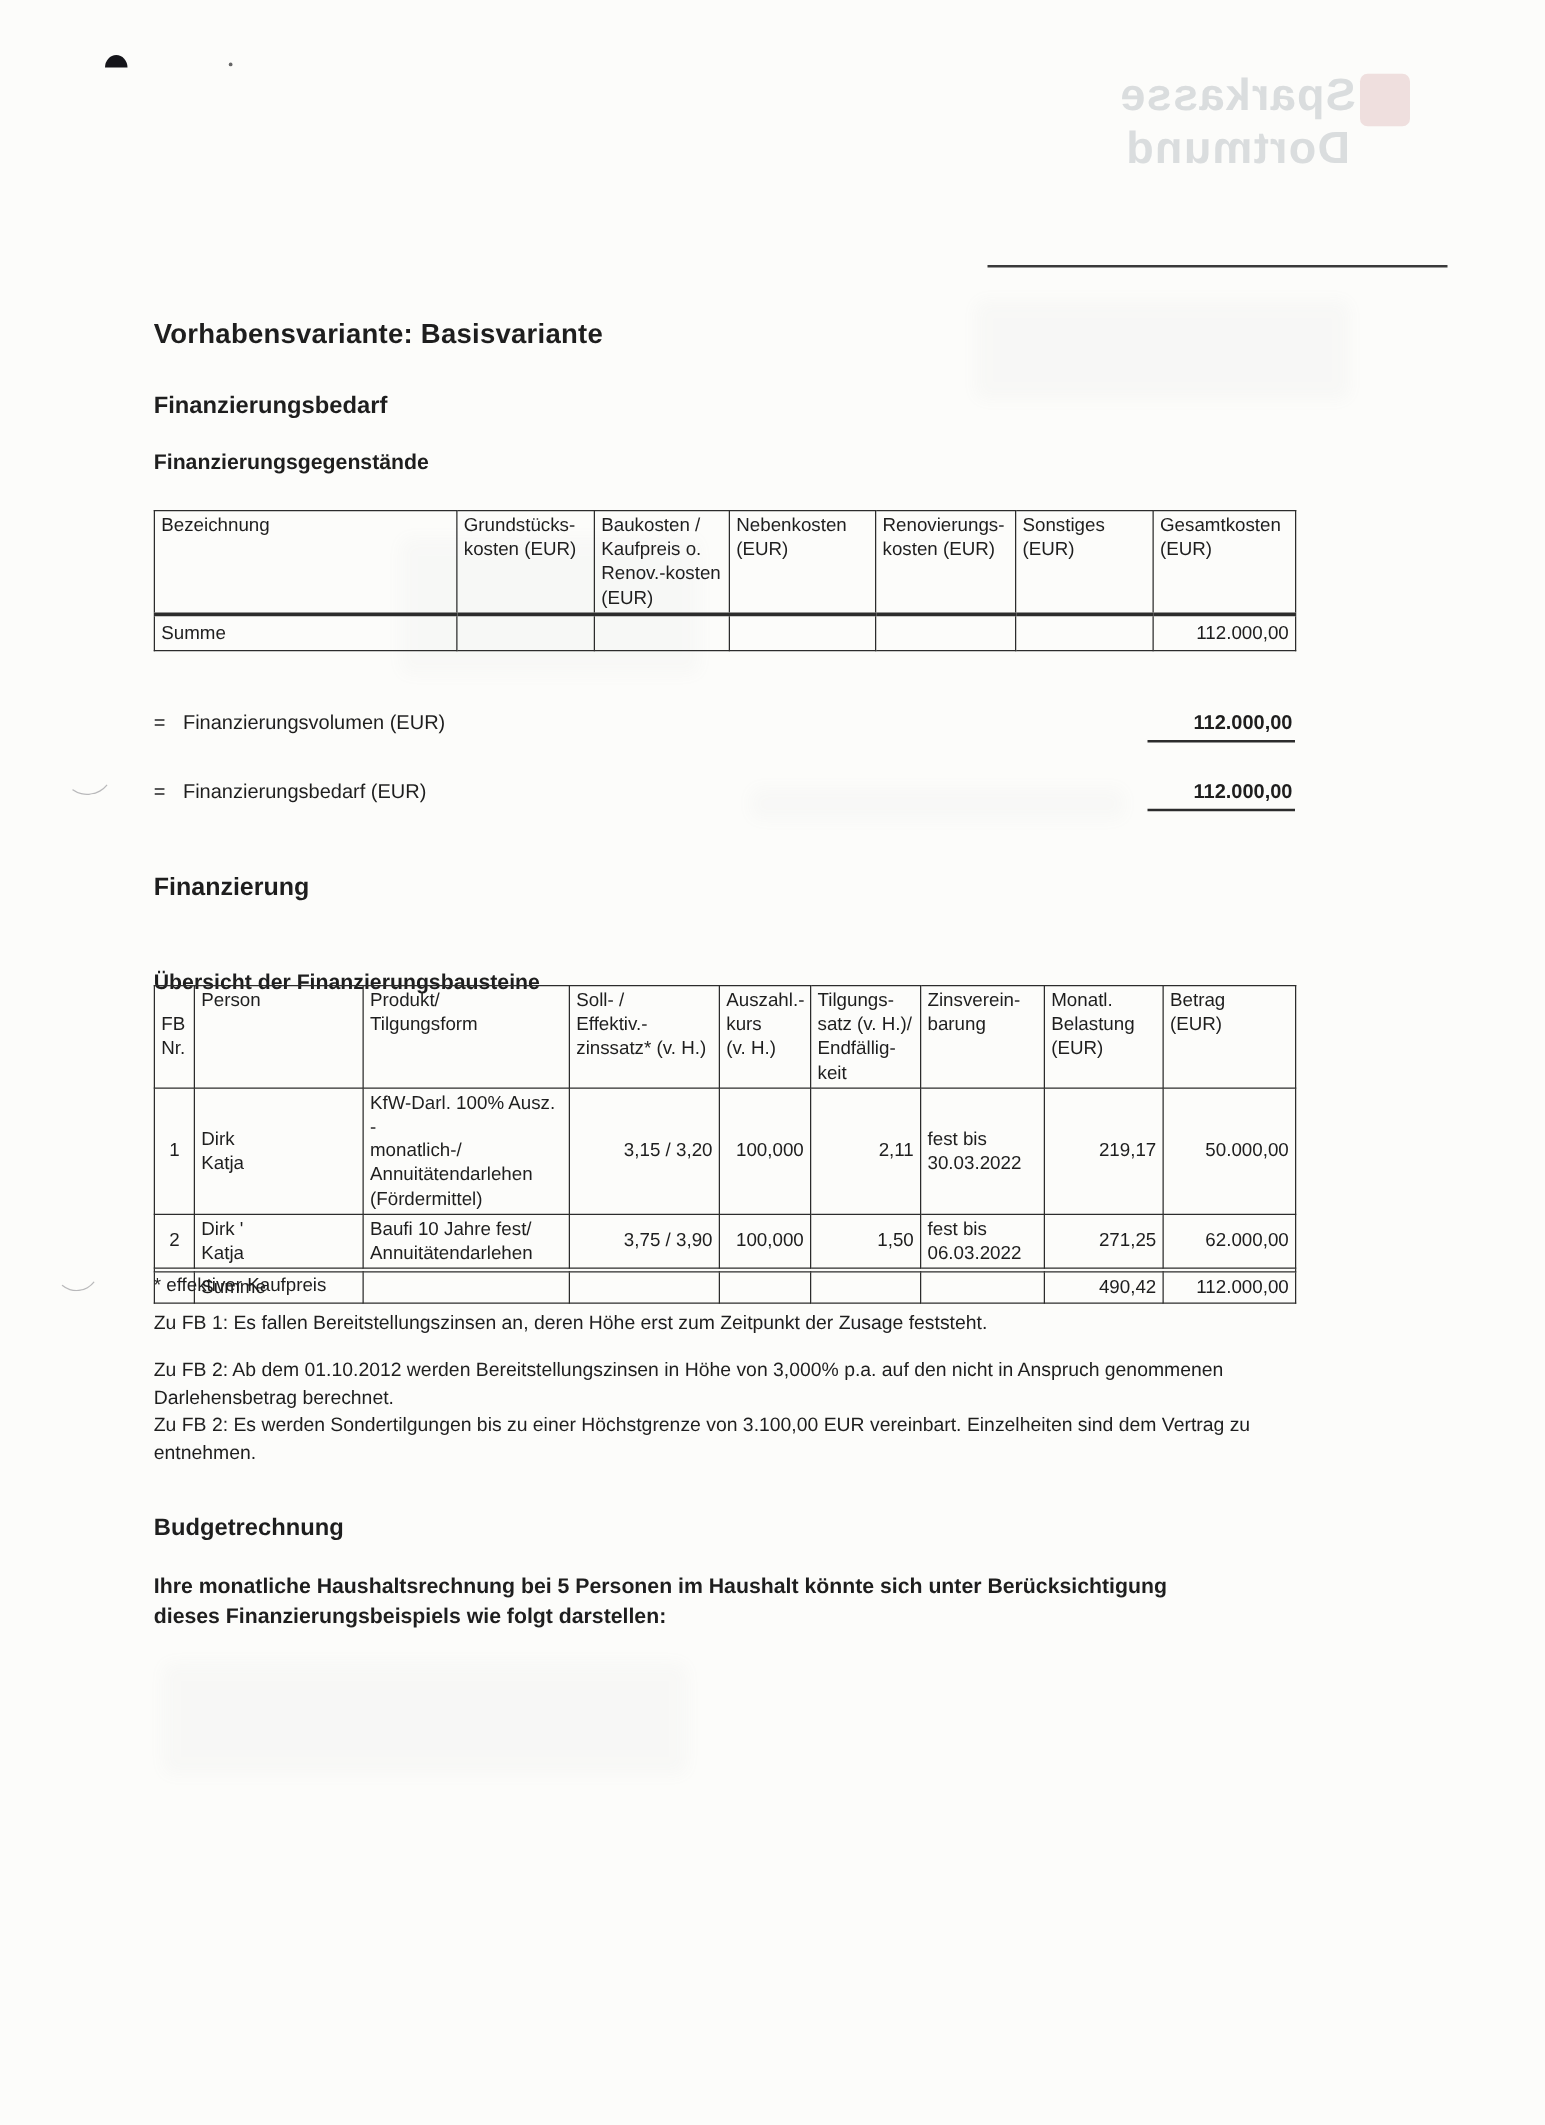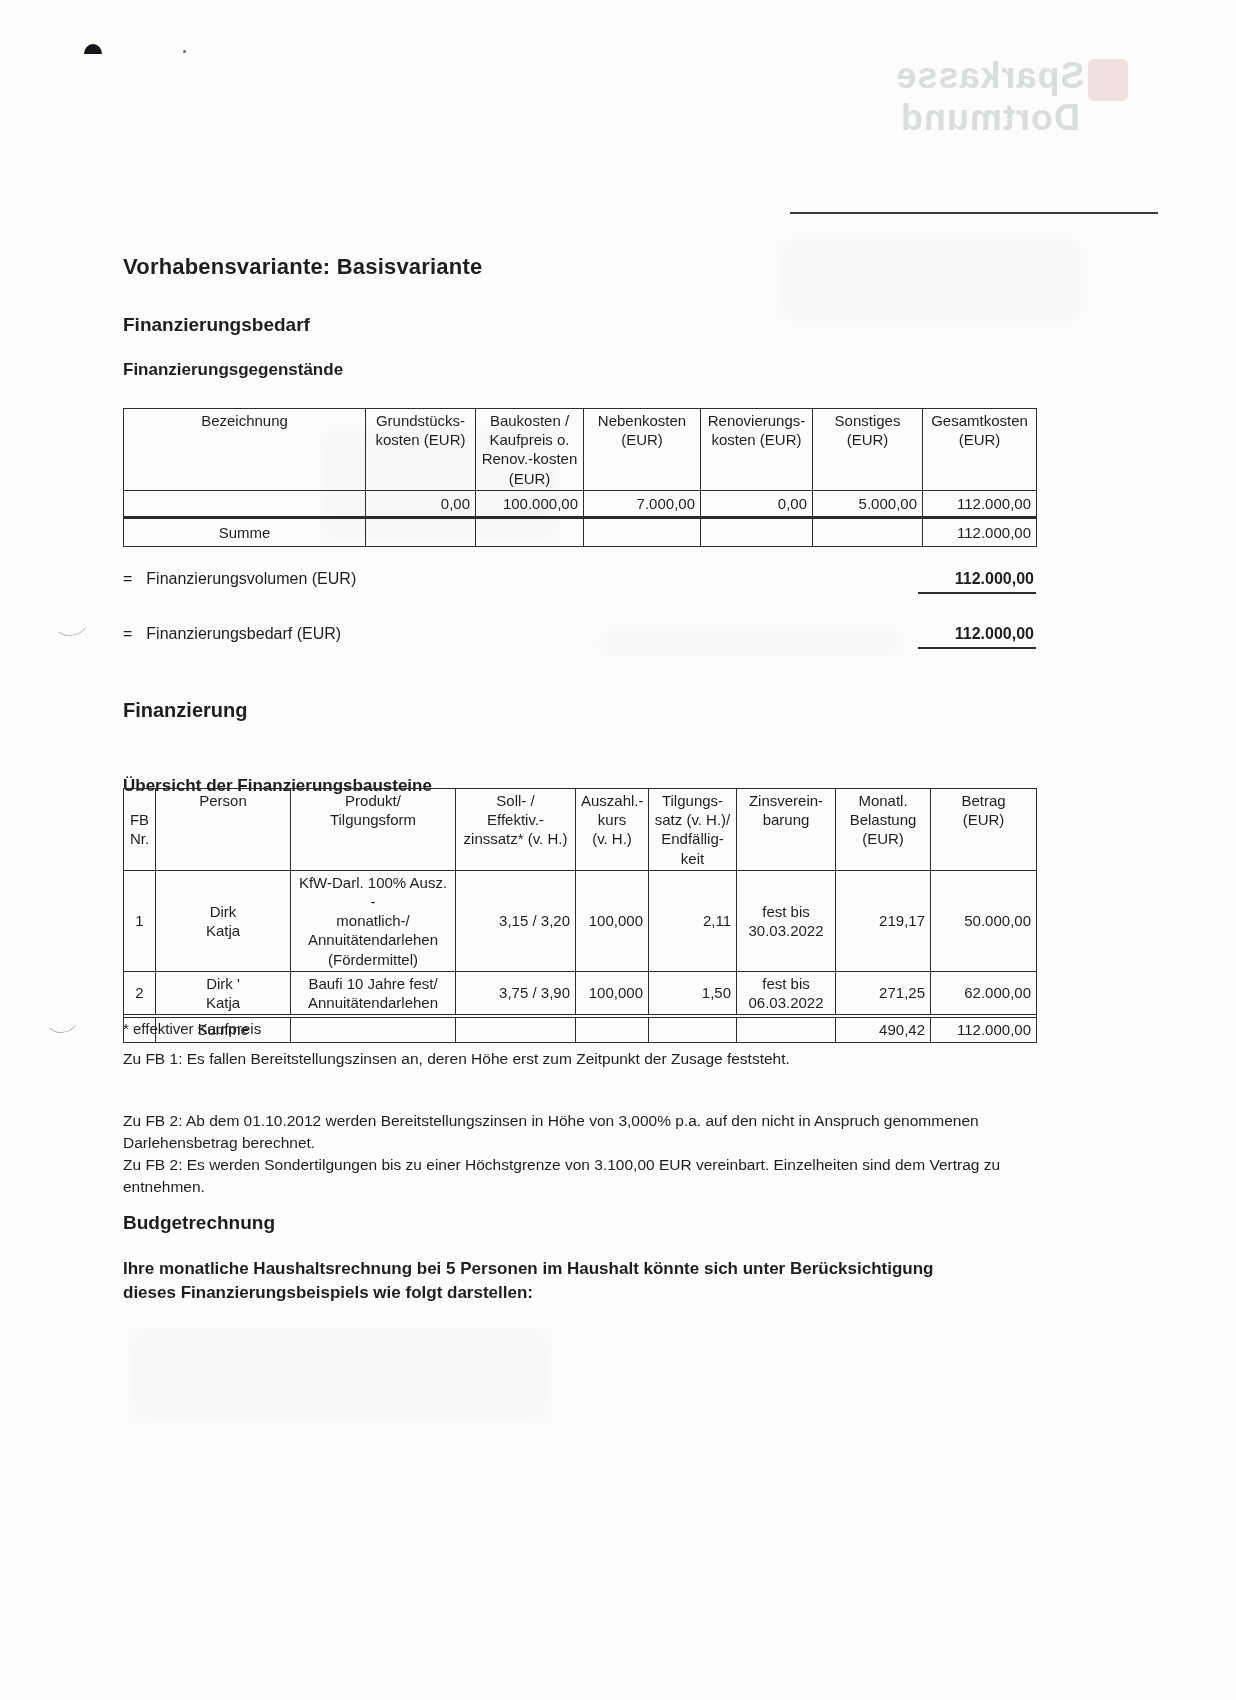--- a/index.html
+++ b/index.html
@@ -38,21 +38,21 @@
   .h-bedarf { top:314px; font-size:19px; font-weight:bold;text-align:center; }
   .h-gegenstaende { top:360px; font-size:17px; font-weight:bold; }
   .h-finanzierung { top:699px; font-size:20px; font-weight:bold; }
   .h-uebersicht { top:776px; font-size:17px; font-weight:bold; }
   .h-budget { top:1212px; font-size:19px; font-weight:bold; }
   .budget-par { top:1257px; width:913px; font-size:17px; font-weight:bold; line-height:24px; }
 
   
   table { border-collapse:collapse; table-layout:fixed; width:913px;
     font-size:15px; line-height:1.28; }
-  td, th { border:1.5px solid #2c2c2c; vertical-align:top; text-align:center;
+  td, th { border:1.5px solid #2c2c2c; vertical-align:top; text-align:left;
     font-weight:normal; padding:2px 5px; overflow:hidden; }
   .t1 { position:absolute; left:123px; top:408px; }
   .t1 .hrow th { height:81px; }
   .t1 .vrow td { height:27px; text-align:right; vertical-align:middle; }
   .t1 .vrow td:first-child { text-align:left; }
   .t1 .srow td { height:29px; border-top:3px solid #2c2c2c; vertical-align:middle; }
   .t1 .srow .sum-val { text-align:right; }
 
   .t2 { position:absolute; left:123px; top:788px; }
   .t2 .hrow th { height:77px; }
@@ -70,21 +70,21 @@
     justify-content:space-between; align-items:flex-start; font-size:16px; }
   .tr-volumen { top:570px; }
   .tr-bedarf  { top:625px; }
   .total-label { display:flex; gap:14px; }
   .total-value { font-weight:bold; min-width:118px; text-align:right;
     border-bottom:2px solid #2c2c2c; padding:0 2px 4px 14px; }
 
   .footnote { top:1020px; font-size:15px; }
   .note { font-size:15.5px; line-height:22px; }
   .note-1 { top:1048px; width:913px; }
-  .notes-23 { top:1110px; width:913px; }
+  .notes-23 { top:1086px; width:913px; }
 </style>
 </head>
 <body>
 
 <div class="page">
 
   <div class="blob-semicircle"></div>
   <div class="blob-dot"></div>
   <div class="arc-mark arc1"></div>
   <div class="arc-mark arc2"></div>
@@ -124,29 +124,20 @@
 Renov.-kosten
 (EUR)</th>
       <th class="ml">Nebenkosten
 (EUR)</th>
       <th class="ml">Renovierungs-
 kosten (EUR)</th>
       <th class="ml">Sonstiges
 (EUR)</th>
       <th class="ml">Gesamtkosten
 (EUR)</th>
-    </tr>
-    <tr class="vrow">
-      <td></td>
-      <td>0,00</td>
-      <td>100.000,00</td>
-      <td>7.000,00</td>
-      <td>0,00</td>
-      <td>5.000,00</td>
-      <td>112.000,00</td>
     </tr>
     <tr class="srow">
       <td>Summe</td>
       <td></td>
       <td></td>
       <td></td>
       <td></td>
       <td></td>
       <td class="sum-val">112.000,00</td>
     </tr>

